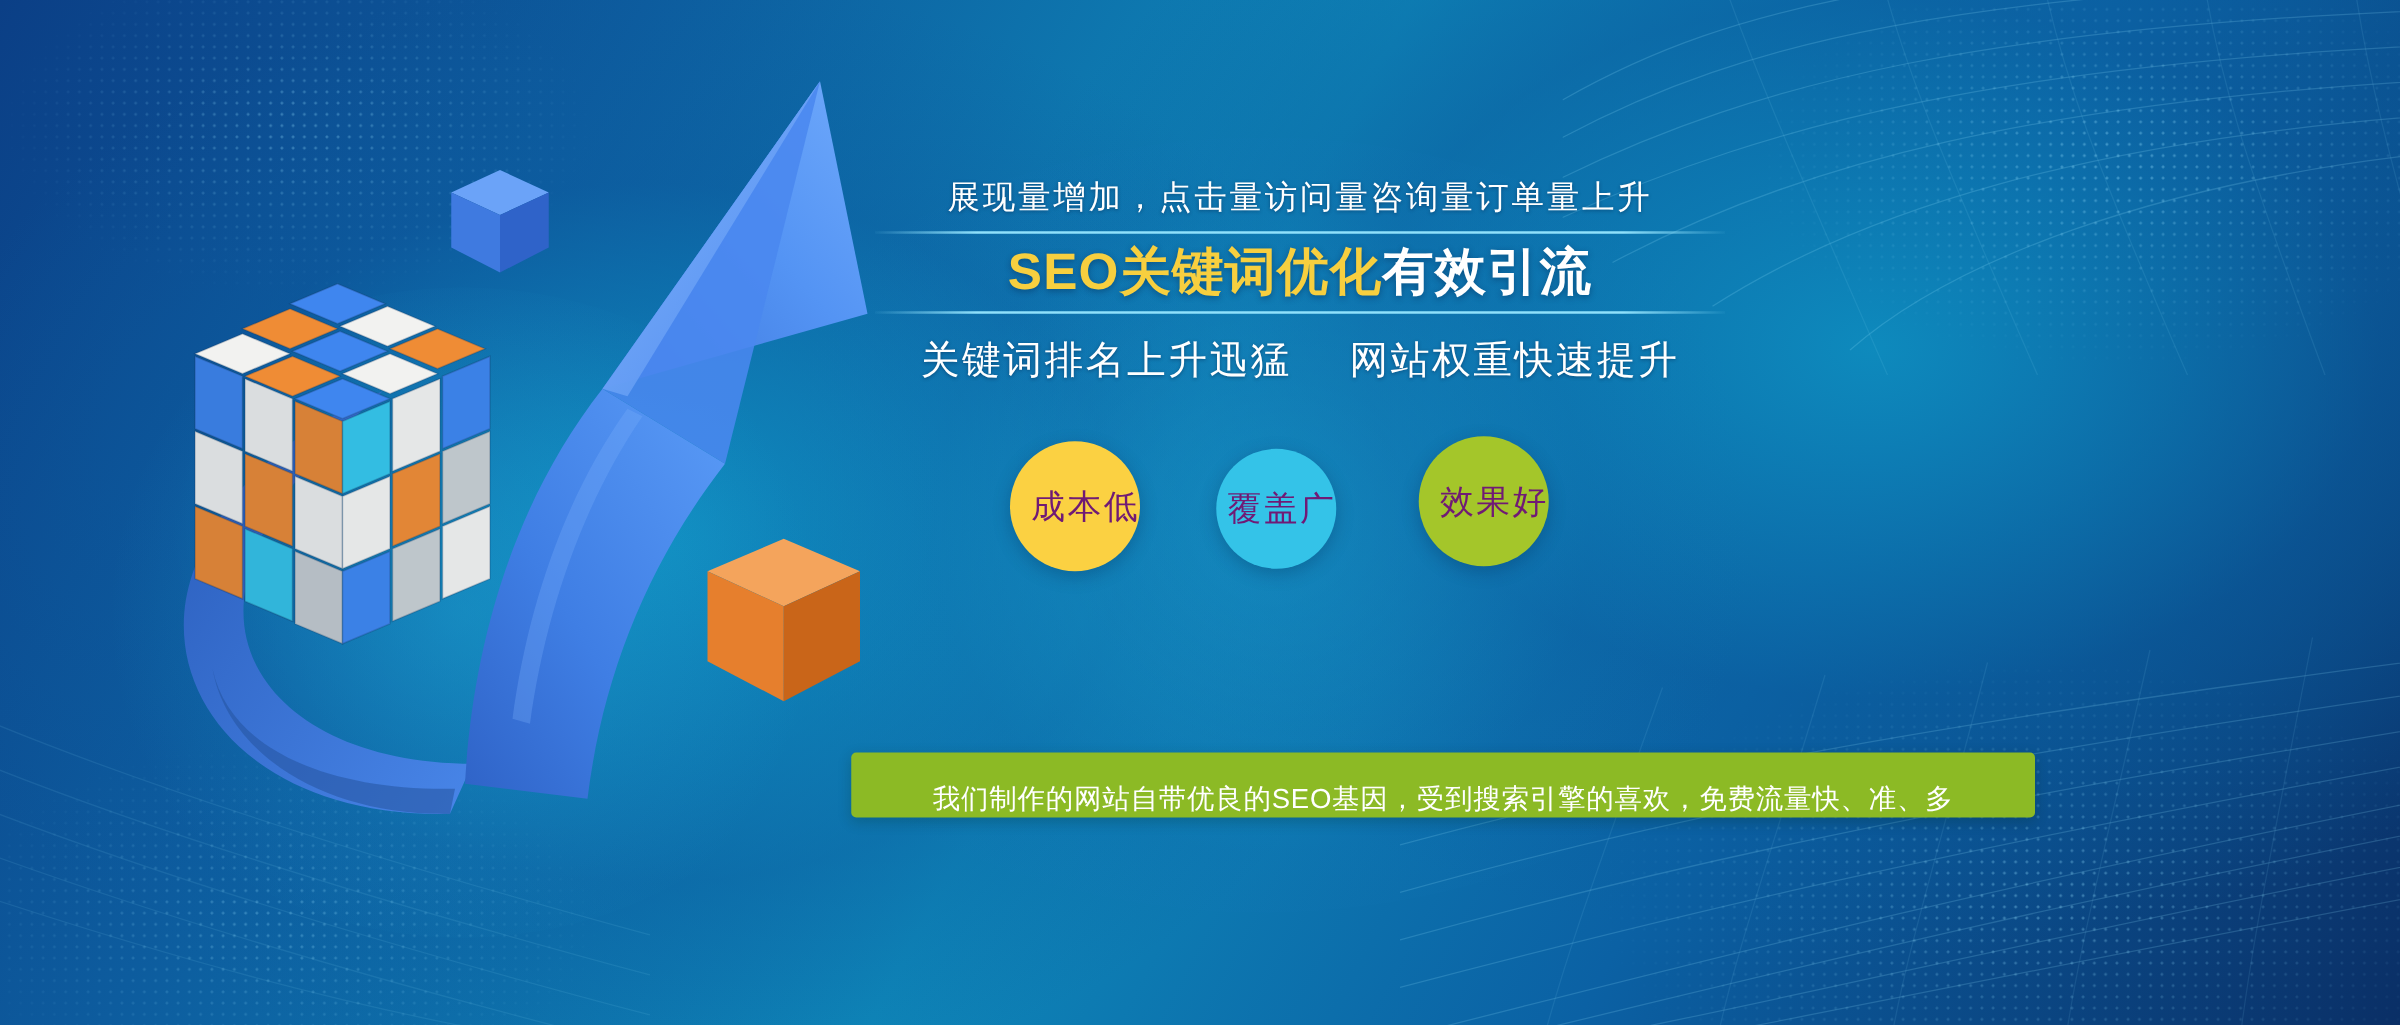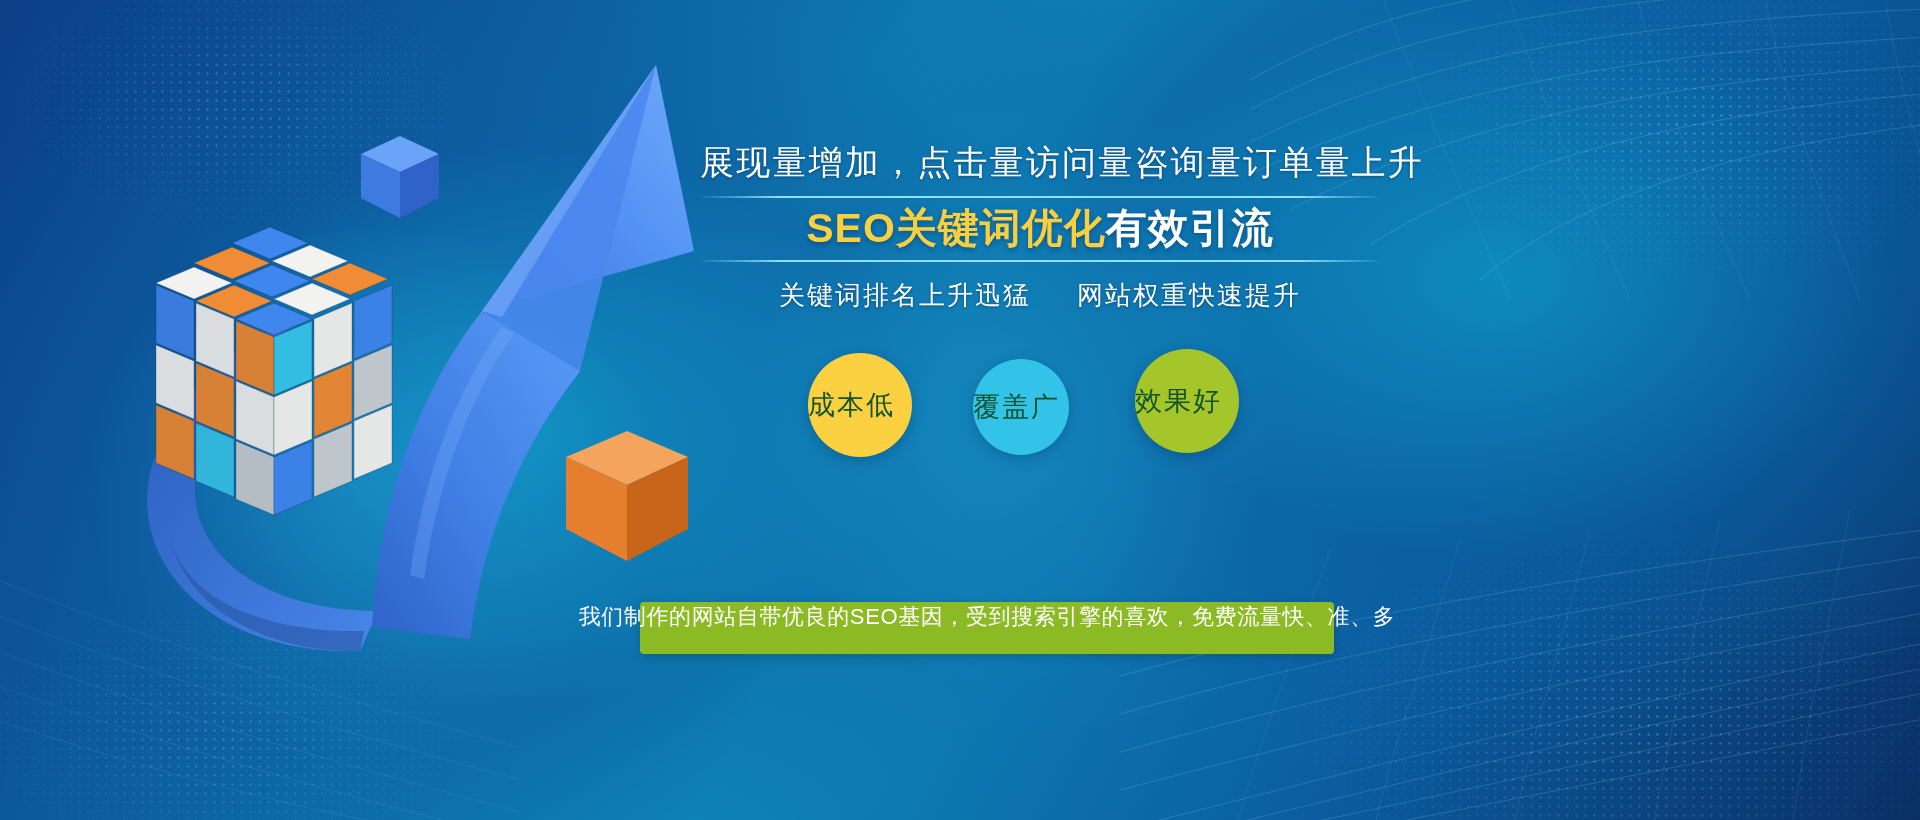--- a/index.html
+++ b/index.html
@@ -54,61 +54,61 @@
 
   
   #cube-small-top { position:absolute; left:355px; top:130px; width:90px; height:95px; }
   #cube-orange-bottom { position:absolute; left:560px; top:425px; width:135px; height:145px; }
   .minicube { display:block; width:100%; height:100%; }
 
   
   #copy { position:absolute; left:700px; top:140px; width:680px; }
 
   #kicker {
-    font-size:34px; color:#ffffff; letter-spacing:2.2px; text-align:center;
+    font-size:26px; color:#ffffff; letter-spacing:2.2px; text-align:center;
     line-height:1.35; white-space:nowrap; font-weight:400;
     text-shadow:0 1px 3px rgba(0,25,60,.45);
   }
   #rule-top, #rule-bottom {
     height:2px; width:100%; margin:10px 0 0 0;
     background:linear-gradient(90deg, rgba(120,215,245,0.05), rgba(150,230,255,0.95) 12%, rgba(150,230,255,0.95) 88%, rgba(120,215,245,0.05));
   }
   #rule-bottom { margin:8px 0 0 0; }
 
   #headline {
     font-size:41px; font-weight:700; letter-spacing:1px; white-space:nowrap;
     text-align:center; line-height:1.18; margin-top:6px;
   }
   #headline .gold  { color:#f7cf3f; text-shadow:0 2px 5px rgba(0,30,70,.40); }
   #headline .white { color:#ffffff; text-shadow:0 2px 5px rgba(0,30,70,.40); }
 
   #subline {
-    margin-top:16px; font-size:26px; color:#ffffff; letter-spacing:2px;
+    margin-top:16px; font-size:31px; color:#ffffff; letter-spacing:2px;
     text-align:center; white-space:nowrap; font-weight:400;
     text-shadow:0 1px 3px rgba(0,25,60,.45);
   }
   #subline .gap { display:inline-block; width:46px; }
 
   
   #circles { position:absolute; left:800px; top:345px; width:500px; height:120px; }
   .circle {
     position:absolute; border-radius:50%;
-    display:flex; align-items:center; justify-content:flex-start;
-    color:#14532d; font-size:27px; letter-spacing:2px; font-weight:400;
+    display:flex; align-items:center; justify-content:flex-end;
+    color:#701a75; font-size:27px; letter-spacing:2px; font-weight:400;
     box-shadow:0 4px 14px rgba(3,35,75,.28);
   }
   #circle-0 { left:8px;   top:8px;  width:104px; height:104px; background:#fbd142; }
   #circle-1 { left:173px; top:14px; width:96px;  height:96px;  background:#34c3e8; }
   #circle-2 { left:335px; top:4px;  width:104px; height:104px; background:#a4c62a; }
 
   
   #ribbon {
-    position:absolute; left:640px; top:602px; height:52px; width:694px;
+    position:absolute; left:681px; top:602px; height:52px; width:947px;
     background:#8cba25; border-radius:4px;
-    display:flex; align-items:flex-start; justify-content:center;
+    display:flex; align-items:flex-end; justify-content:center;
     box-shadow:0 3px 10px rgba(3,40,20,.22);
   }
   #ribbon-text {
     color:#ffffff; font-size:22px; letter-spacing:.6px; white-space:nowrap;
   }
 </style>
 </head>
 <body>
 
 <div id="banner">

